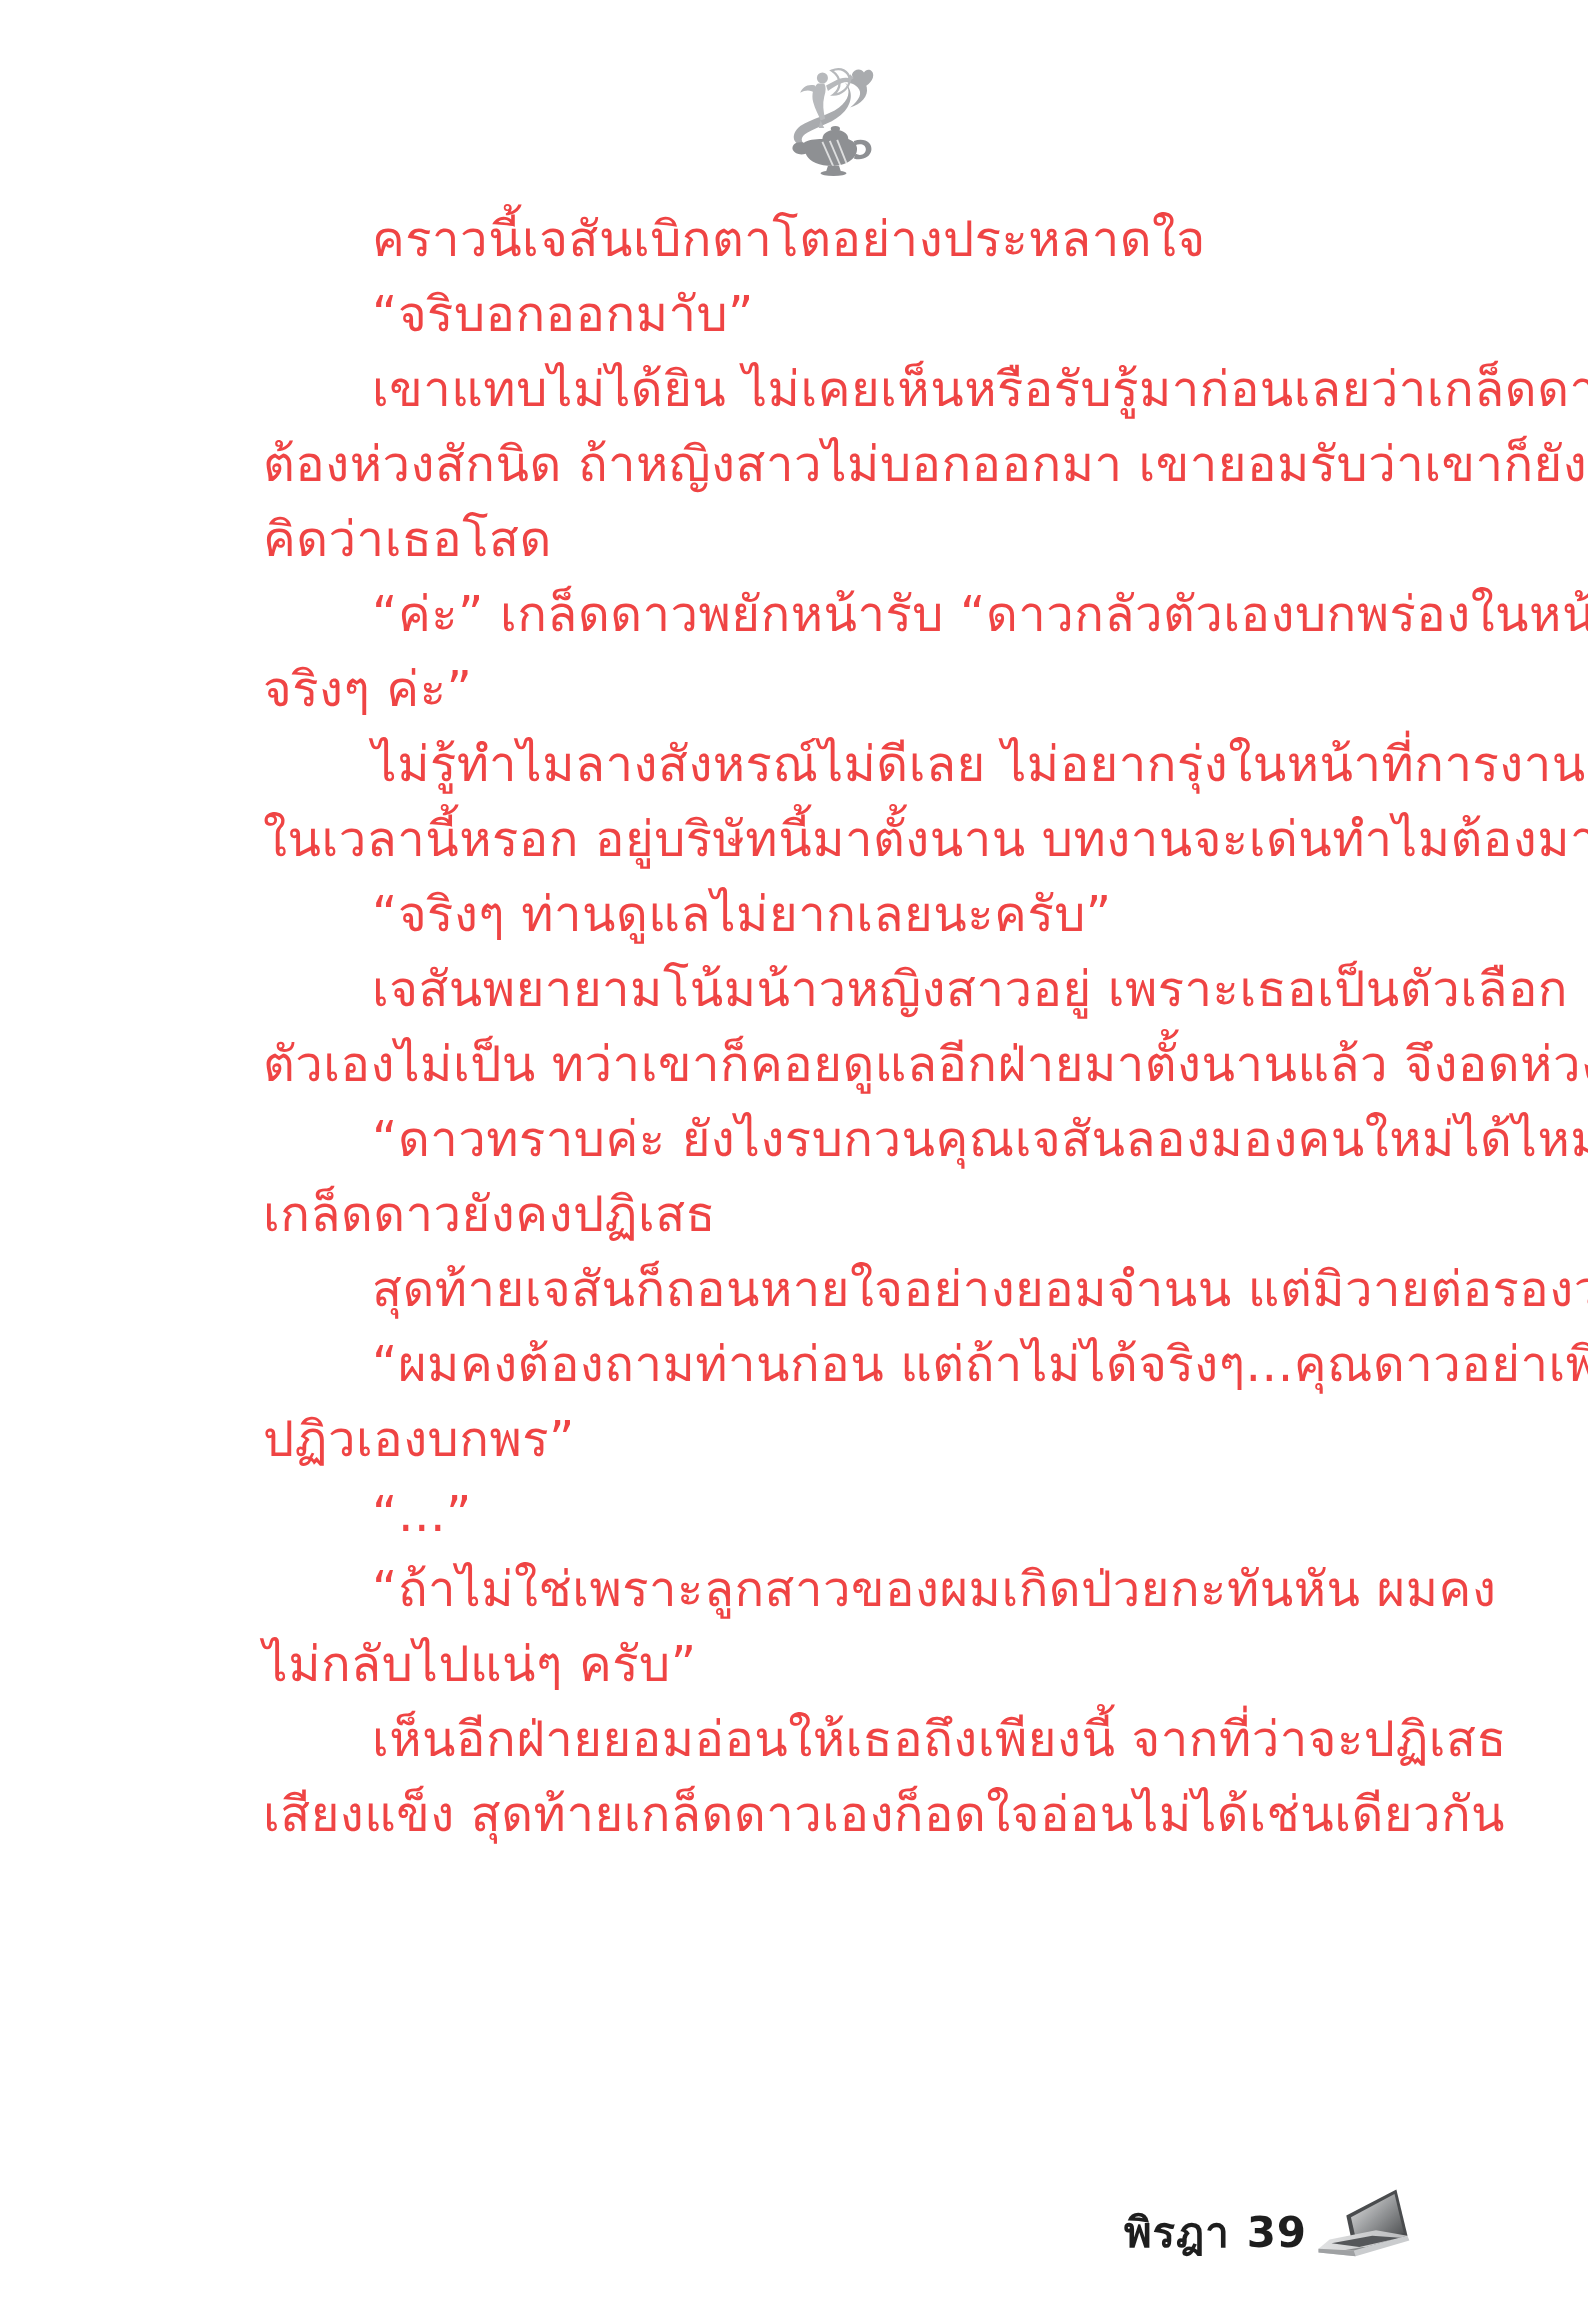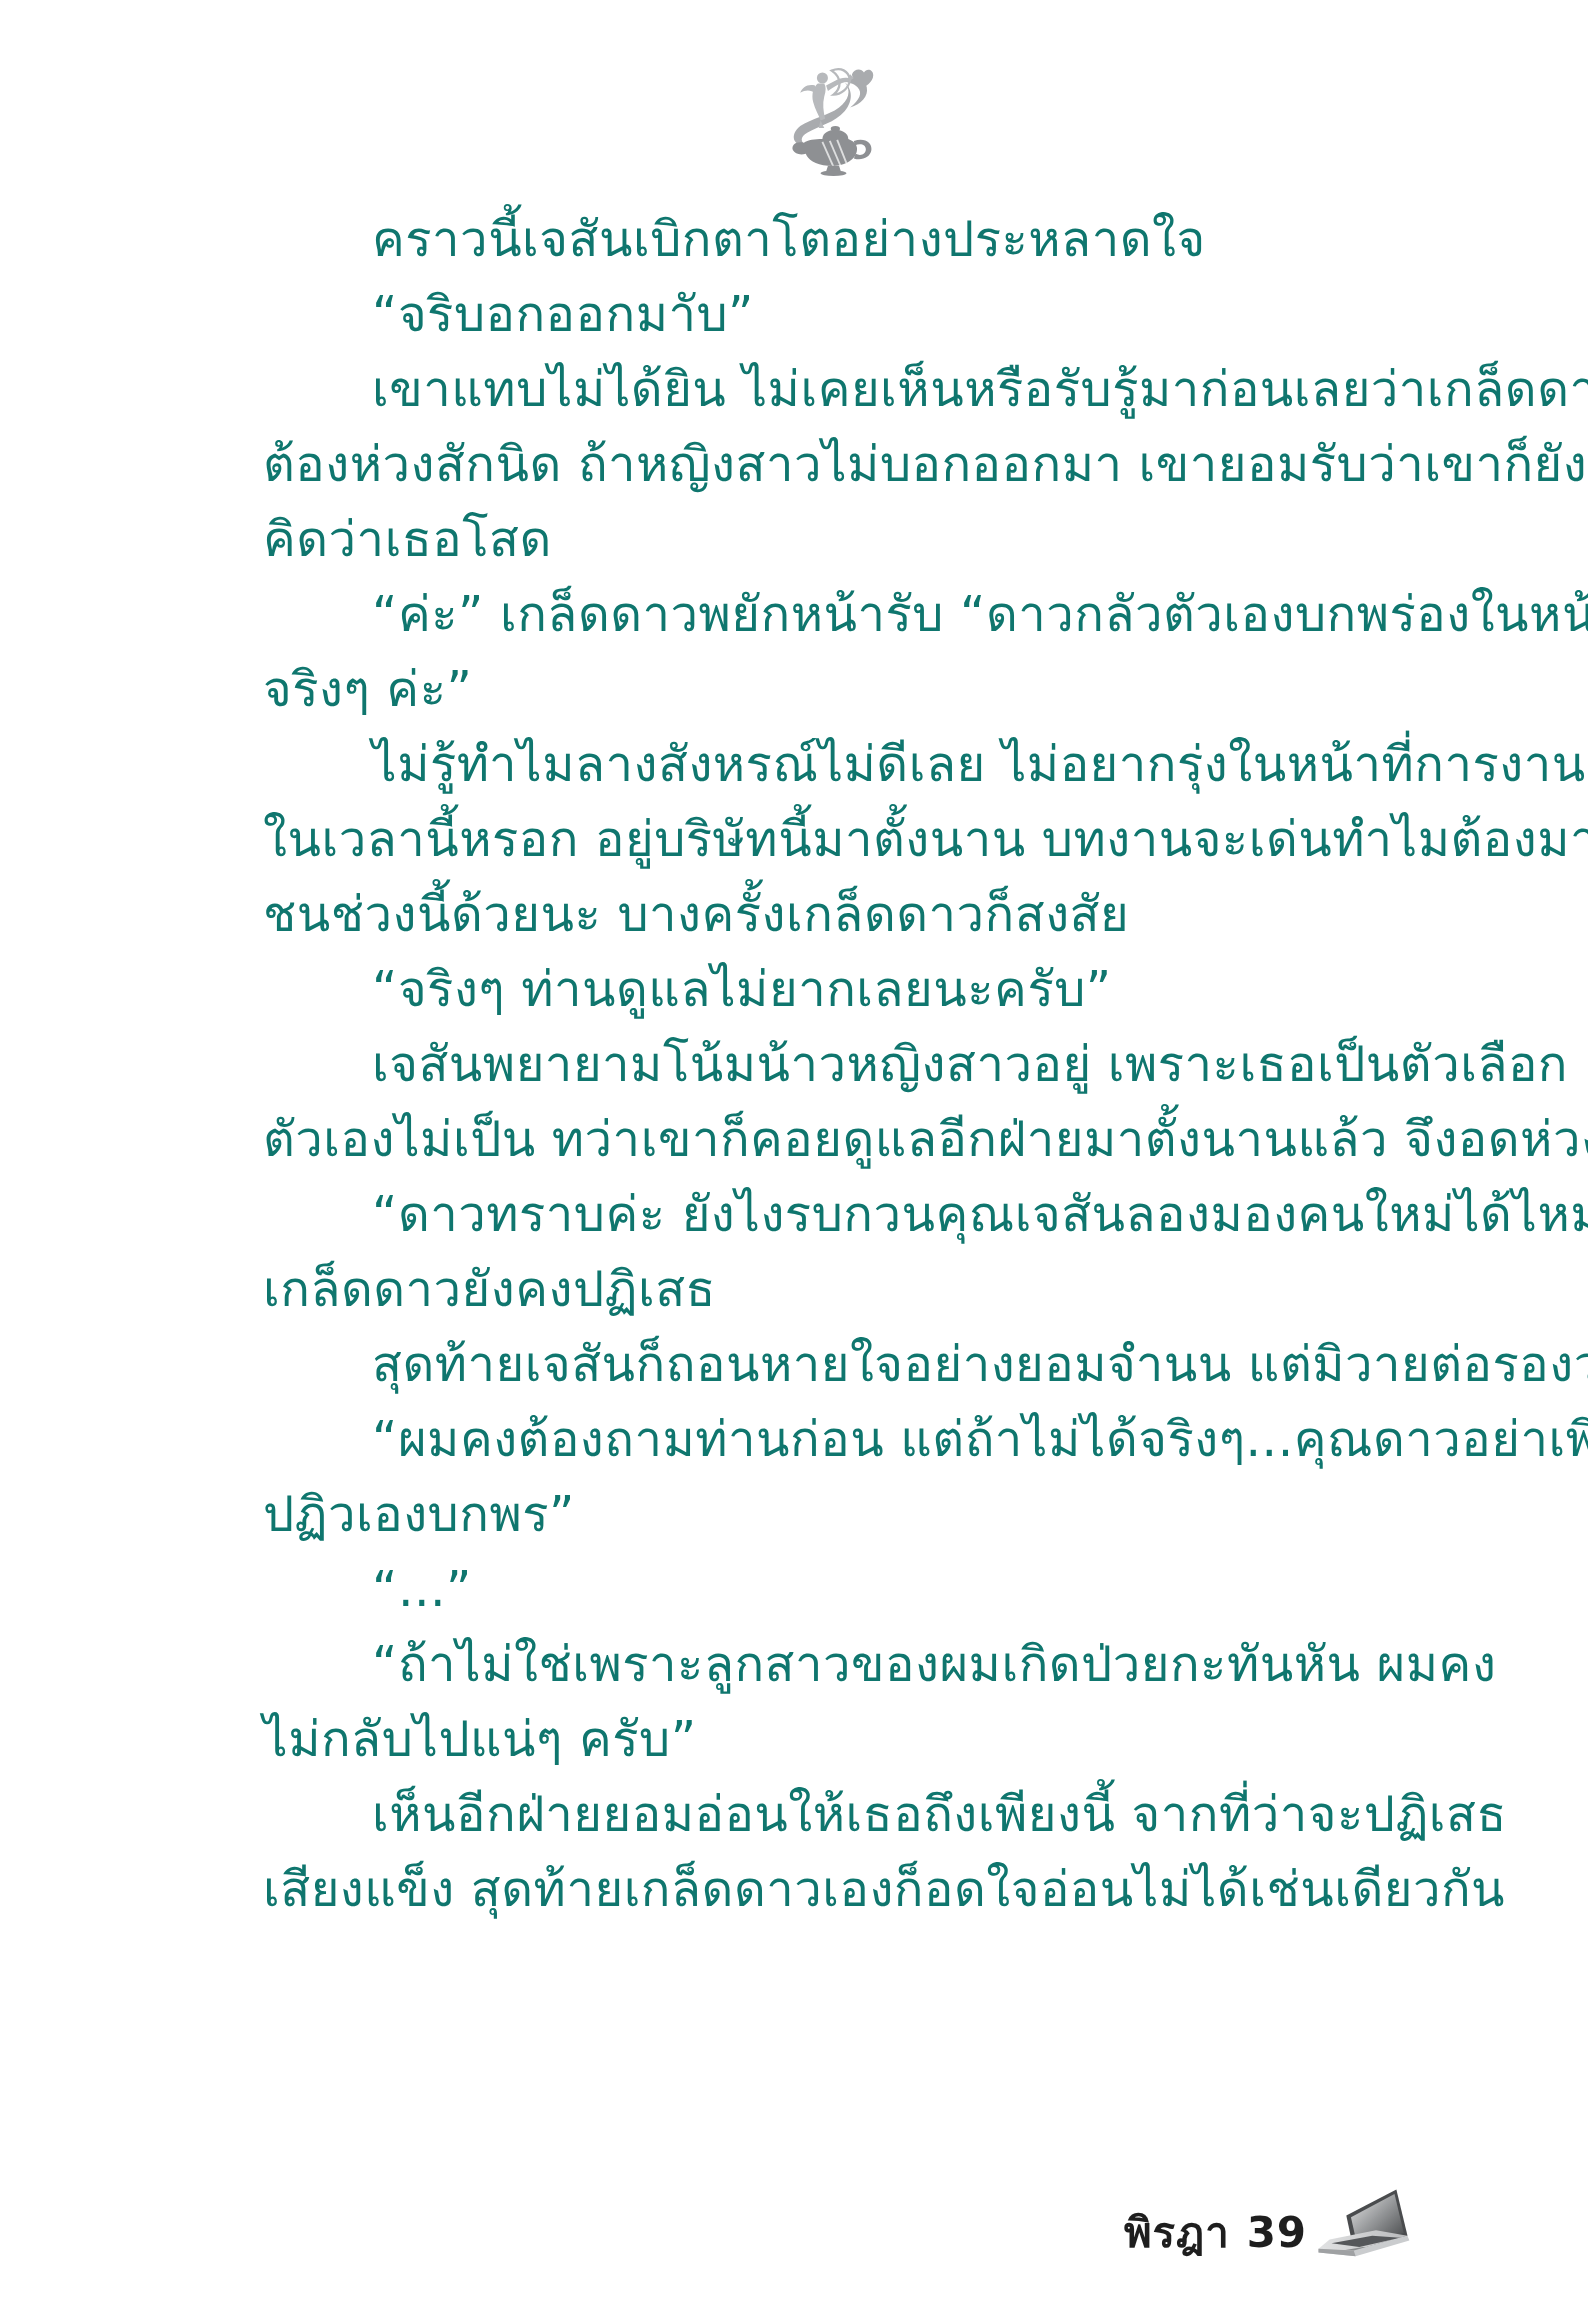--- a/index.html
+++ b/index.html
@@ -22,21 +22,21 @@
     width: 93px;
     height: 122px;
   }
   .text-block {
     position: absolute;
     left: 263px;
     top: 202px;
     width: 1210px;
     font-size: 49px;
     line-height: 75px;
-    color: #0f766e;
+    color: #ef4444;
     letter-spacing: 0.5px;
   }
   .line {
     height: 75px;
     white-space: nowrap;
   }
   .line.indent {
     padding-left: 109px;
   }
   .footer {
@@ -109,21 +109,20 @@
   <main class="text-block">
       <div class="line indent">คราวนี้เจสันเบิกตาโตอย่างประหลาดใจ</div>
       <div class="line indent">“จริบอกออกมาับ”</div>
       <div class="line indent">เขาแทบไม่ได้ยิน ไม่เคยเห็นหรือรับรู้มาก่อนเลยว่าเกล็ดดาว</div>
       <div class="line">ต้องห่วงสักนิด ถ้าหญิงสาวไม่บอกออกมา เขายอมรับว่าเขาก็ยังคง</div>
       <div class="line">คิดว่าเธอโสด</div>
       <div class="line indent">“ค่ะ” เกล็ดดาวพยักหน้ารับ “ดาวกลัวตัวเองบกพร่องในหน้าที่</div>
       <div class="line">จริงๆ ค่ะ”</div>
       <div class="line indent">ไม่รู้ทำไมลางสังหรณ์ไม่ดีเลย ไม่อยากรุ่งในหน้าที่การงาน</div>
       <div class="line">ในเวลานี้หรอก อยู่บริษัทนี้มาตั้งนาน บทงานจะเด่นทำไมต้องมา</div>
-      <div class="line">ชนช่วงนี้ด้วยนะ บางครั้งเกล็ดดาวก็สงสัย</div>
       <div class="line indent">“จริงๆ ท่านดูแลไม่ยากเลยนะครับ”</div>
       <div class="line indent">เจสันพยายามโน้มน้าวหญิงสาวอยู่ เพราะเธอเป็นตัวเลือก</div>
       <div class="line">ตัวเองไม่เป็น ทว่าเขาก็คอยดูแลอีกฝ่ายมาตั้งนานแล้ว จึงอดห่วงใย</div>
       <div class="line indent">“ดาวทราบค่ะ ยังไงรบกวนคุณเจสันลองมองคนใหม่ได้ไหมคะ”</div>
       <div class="line">เกล็ดดาวยังคงปฏิเสธ</div>
       <div class="line indent">สุดท้ายเจสันก็ถอนหายใจอย่างยอมจำนน แต่มิวายต่อรองว่า</div>
       <div class="line indent">“ผมคงต้องถามท่านก่อน แต่ถ้าไม่ได้จริงๆ...คุณดาวอย่าเพิ่ง</div>
       <div class="line">ปฏิวเองบกพร”</div>
       <div class="line indent">“...”</div>
       <div class="line indent">“ถ้าไม่ใช่เพราะลูกสาวของผมเกิดป่วยกะทันหัน ผมคง</div>

